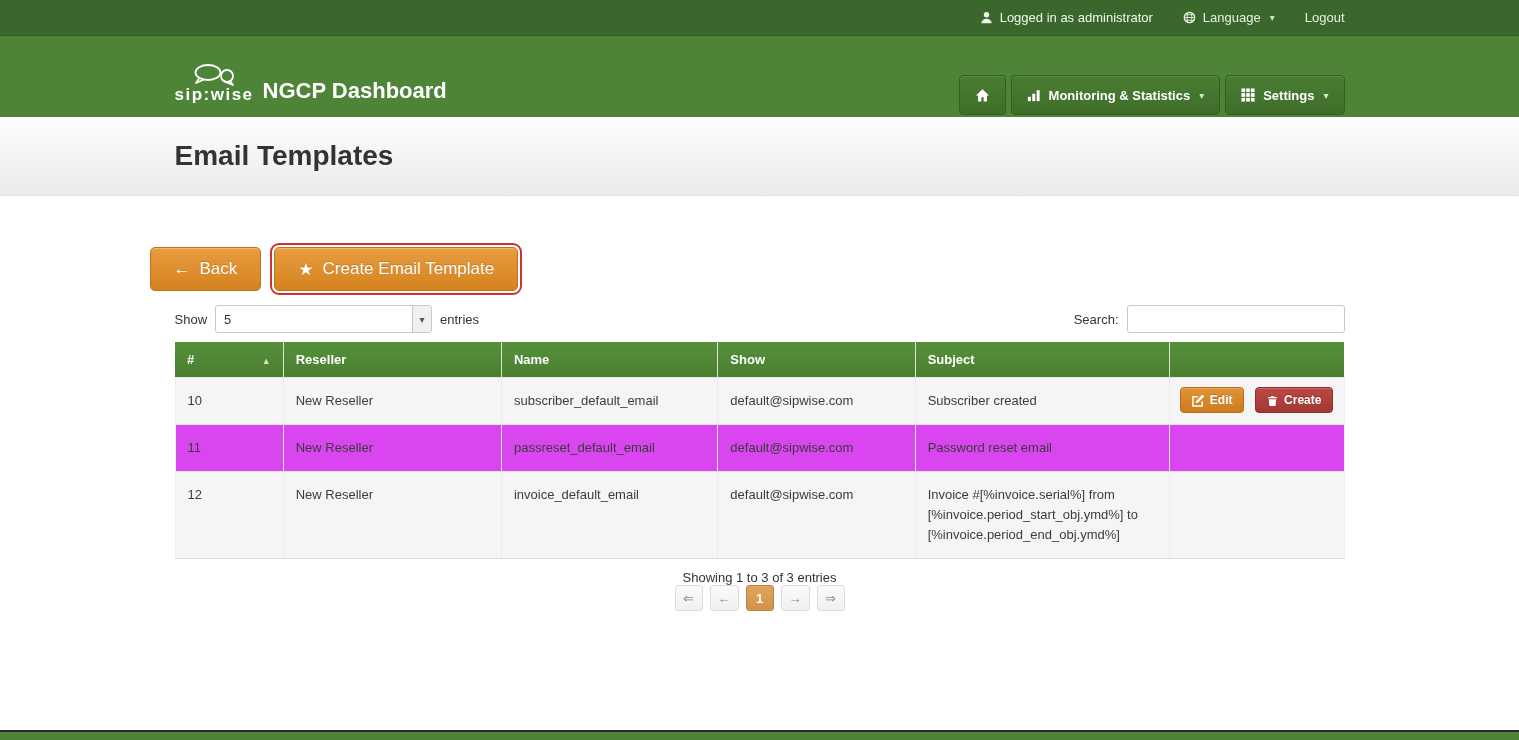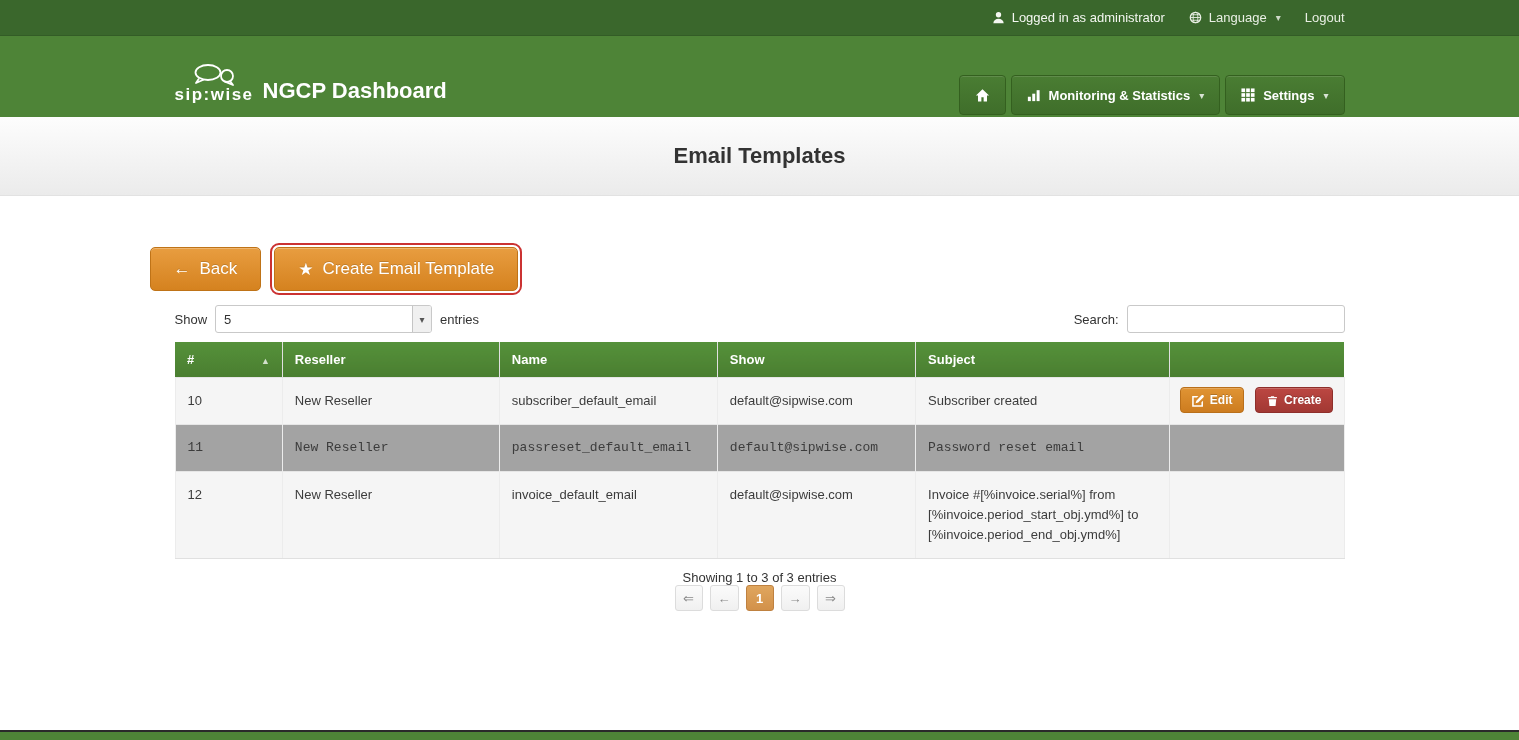--- a/index.html
+++ b/index.html
@@ -7,21 +7,21 @@
   body {
     font-family: "Liberation Sans", "DejaVu Sans", sans-serif;
     background: #fff;
     overflow: hidden;
   }
   .page { position: relative; width: 1519px; height: 740px; overflow: hidden; background: #fff; }
   .container { width: 1170px; margin: 0 auto; }
 
   
   .topbar { height: 36px; background: #3a672c; border-bottom: 1px solid #335c26; }
-  .topbar-inner { display: flex; justify-content: flex-end; align-items: center; height: 100%; gap: 24px; }
+  .topbar-inner { display: flex; justify-content: flex-end; align-items: center; height: 100%; gap: 30px; }
   .tb-item { display: inline-flex; align-items: center; gap: 7px; color: #f4f7f1; font-size: 13px; }
   .tb-link { cursor: pointer; color: #e9efe4; }
   .tb-caret { font-size: 10px; opacity: .85; margin-left: 2px; }
 
   
   .header { height: 81px; background: #4e8437; }
   .header-inner { display: flex; justify-content: space-between; align-items: stretch; height: 100%; }
   .brand { display: flex; align-items: flex-end; padding-bottom: 15px; color: #fff; cursor: pointer; }
   .brand-mark { display: flex; flex-direction: column; align-items: center; margin-right: 9px; }
   .brand-sip { font-size: 17px; font-weight: bold; letter-spacing: 1.5px; line-height: 14px; }
@@ -33,21 +33,21 @@
     color: #fff; font-size: 13px; font-weight: bold; cursor: pointer; text-decoration: none;
     box-shadow: inset 0 1px 0 rgba(255,255,255,.12);
   }
   .caret { font-size: 10px; opacity: .8; margin-left: 1px; }
 
   
   .titlebar {
     height: 79px; background: linear-gradient(#fdfdfd, #ebebeb);
     border-bottom: 1px solid #e2e2e2; display: flex; align-items: center;
   }
-  .titlebar h1 { font-size: 22px; font-weight: bold; color: #333; text-align: center; }
+  .titlebar h1 { font-size: 28px; font-weight: bold; color: #333; }
 
   
   .content { padding-top: 51px; }
   .toolbar { display: flex; gap: 13px; margin-left: -25px; align-items: center; }
   .btn-lg {
     display: inline-flex; align-items: center; gap: 9px; height: 44px; padding: 0 23px;
     background: linear-gradient(#e89d40, #d5821f); border: 1px solid #bf7317; border-radius: 5px;
     color: #fff; font-size: 17px; cursor: pointer;
     text-shadow: 0 -1px 0 rgba(0,0,0,.15); box-shadow: inset 0 1px 0 rgba(255,255,255,.25);
   }
@@ -82,21 +82,21 @@
   }
   thead th:last-child { border-right: none; }
   .sort-asc { float: right; font-size: 9px; opacity: .75; margin-top: 4px; }
   tbody td {
     padding: 13px 12px; line-height: 20px; vertical-align: top;
     border-top: 1px solid #e6e6e6; border-right: 1px solid #ececec;
   }
   tbody td:first-child { border-left: 1px solid #ececec; }
   tbody tr:last-child td { border-bottom: 1px solid #e0e0e0; }
   tr.odd { background: #f5f5f5; }
-  tr.even { background: #a3a3a3; font-family: Liberation Mono, monospace; }
+  tr.even { background: #d946ef; }
   td.actions { padding: 9px 10px; white-space: nowrap; }
   .btn-sm {
     display: inline-flex; align-items: flex-end; gap: 6px; padding: 5px 11px;
     border-radius: 4px; color: #fff; font-size: 12px; font-weight: bold; cursor: pointer;
     text-shadow: 0 -1px 0 rgba(0,0,0,.2); box-shadow: inset 0 1px 0 rgba(255,255,255,.2);
   }
   .btn-edit { background: linear-gradient(#e09434, #cd7c1f); border: 1px solid #b96f1a; }
   .btn-delete { background: linear-gradient(#bc4742, #a23833); border: 1px solid #8e2f2b; margin-left: 7px; }
 
   

